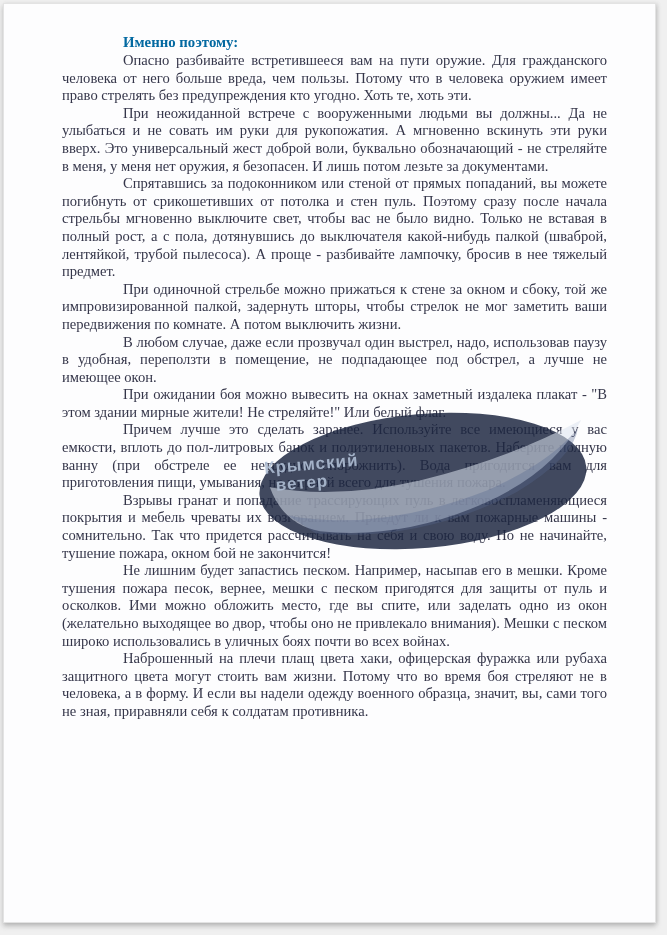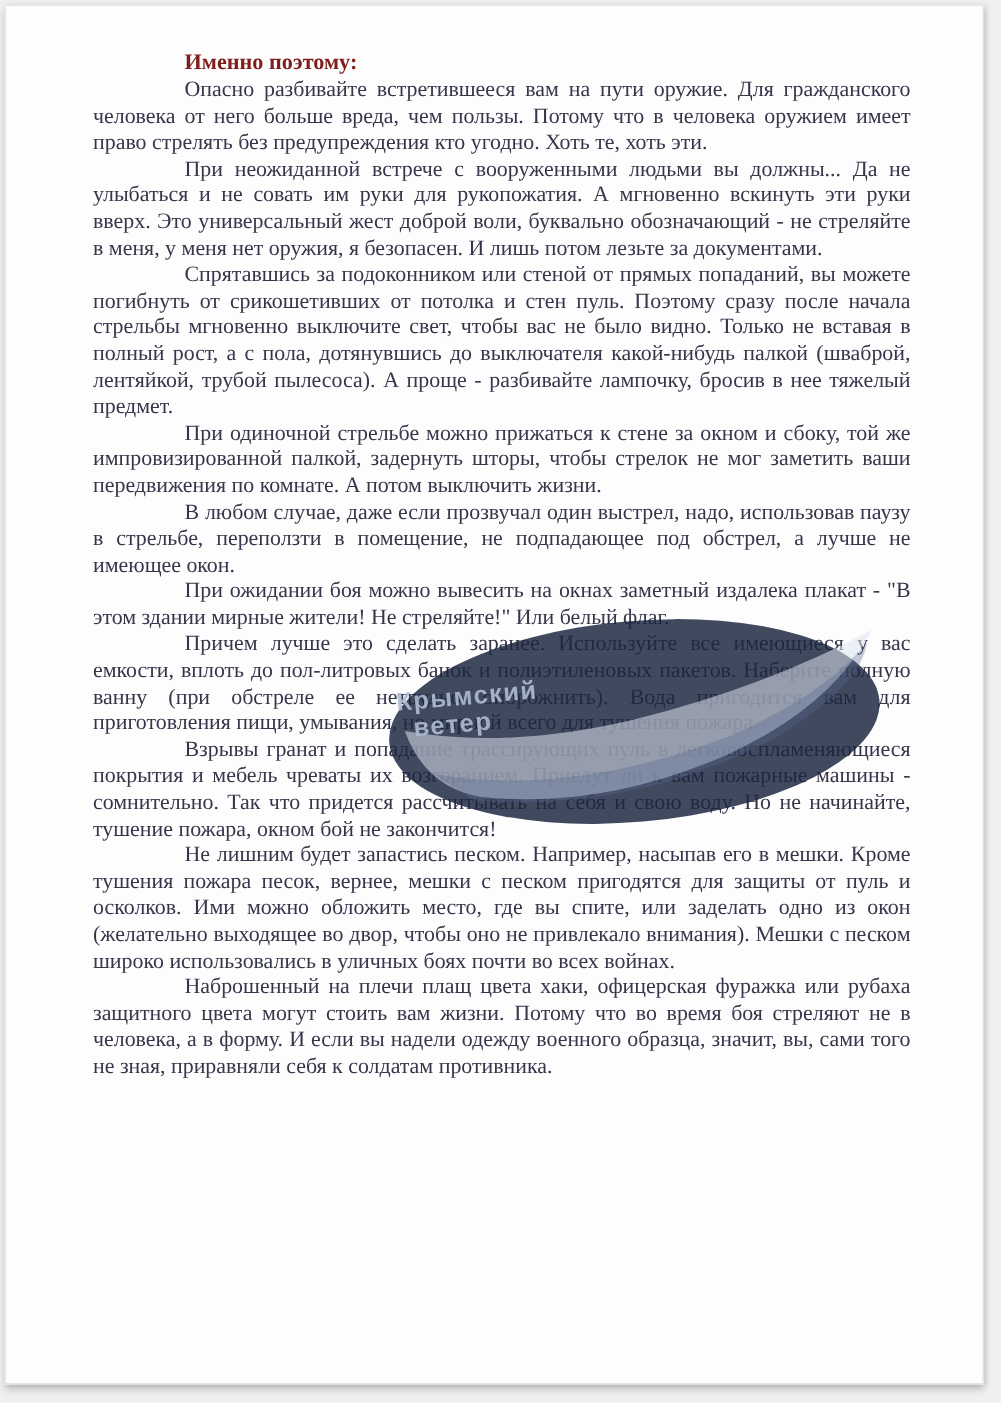--- a/index.html
+++ b/index.html
@@ -37,21 +37,21 @@
     line-height: 17.6px;
     text-align: justify;
   }
   .content p {
     margin: 0;
     text-indent: 61px;
   }
   .heading {
     margin: 0;
     text-indent: 61px;
-    color: #7f1d1d;
+    color: #0369a1;
     font-weight: bold;
     font-size: 14.8px;
     line-height: 19px;
     text-align: left;
   }
   .watermark {
     position: absolute;
     left: 252px;
     top: 404px;
     width: 334px;
@@ -79,21 +79,21 @@
 
 <div class="viewport">
   <div class="page">
 
     <div class="content">
       <p class="heading">Именно поэтому:</p>
       <p>Опасно разбивайте встретившееся вам на пути оружие. Для гражданского человека от него больше вреда, чем пользы. Потому что в человека оружием имеет право стрелять без предупреждения кто угодно. Хоть те, хоть эти.</p>
       <p>При неожиданной встрече с вооруженными людьми вы должны... Да не улыбаться и не совать им руки для рукопожатия. А мгновенно вскинуть эти руки вверх. Это универсальный жест доброй воли, буквально обозначающий - не стреляйте в меня, у меня нет оружия, я безопасен. И лишь потом лезьте за документами.</p>
       <p>Спрятавшись за подоконником или стеной от прямых попаданий, вы можете погибнуть от срикошетивших от потолка и стен пуль. Поэтому сразу после начала стрельбы мгновенно выключите свет, чтобы вас не было видно. Только не вставая в полный рост, а с пола, дотянувшись до выключателя какой-нибудь палкой (шваброй, лентяйкой, трубой пылесоса). А проще - разбивайте лампочку, бросив в нее тяжелый предмет.</p>
       <p>При одиночной стрельбе можно прижаться к стене за окном и сбоку, той же импровизированной палкой, задернуть шторы, чтобы стрелок не мог заметить ваши передвижения по комнате. А потом выключить жизни.</p>
-      <p>В любом случае, даже если прозвучал один выстрел, надо, использовав паузу в стрельбе, переползти в помещение, не подпадающее под обстрел, а лучше не имеющее окон.</p>
+      <p>В любом случае, даже если прозвучал один выстрел, надо, использовав паузу в удобная, переползти в помещение, не подпадающее под обстрел, а лучше не имеющее окон.</p>
       <p>При ожидании боя можно вывесить на окнах заметный издалека плакат - "В этом здании мирные жители! Не стреляйте!" Или белый флаг.</p>
       <p>Причем лучше это сделать заранее. Используйте все имеющиеся у вас емкости, вплоть до пол-литровых банок и полиэтиленовых пакетов. Наберите полную ванну (при обстреле ее нетрудно опорожнить). Вода пригодится вам для приготовления пищи, умывания, но мирной всего для тушения пожара.</p>
       <p>Взрывы гранат и попадание трассирующих пуль в легковоспламеняющиеся покрытия и мебель чреваты их возгоранием. Приедут ли к вам пожарные машины - сомнительно. Так что придется рассчитывать на себя и свою воду. Но не начинайте, тушение пожара, окном бой не закончится!</p>
       <p>Не лишним будет запастись песком. Например, насыпав его в мешки. Кроме тушения пожара песок, вернее, мешки с песком пригодятся для защиты от пуль и осколков. Ими можно обложить место, где вы спите, или заделать одно из окон (желательно выходящее во двор, чтобы оно не привлекало внимания). Мешки с песком широко использовались в уличных боях почти во всех войнах.</p>
       <p>Наброшенный на плечи плащ цвета хаки, офицерская фуражка или рубаха защитного цвета могут стоить вам жизни. Потому что во время боя стреляют не в человека, а в форму. И если вы надели одежду военного образца, значит, вы, сами того не зная, приравняли себя к солдатам противника.</p>
 
     </div>
 
     <div class="watermark">
       <svg width="334" height="148" viewBox="0 0 334 148">

